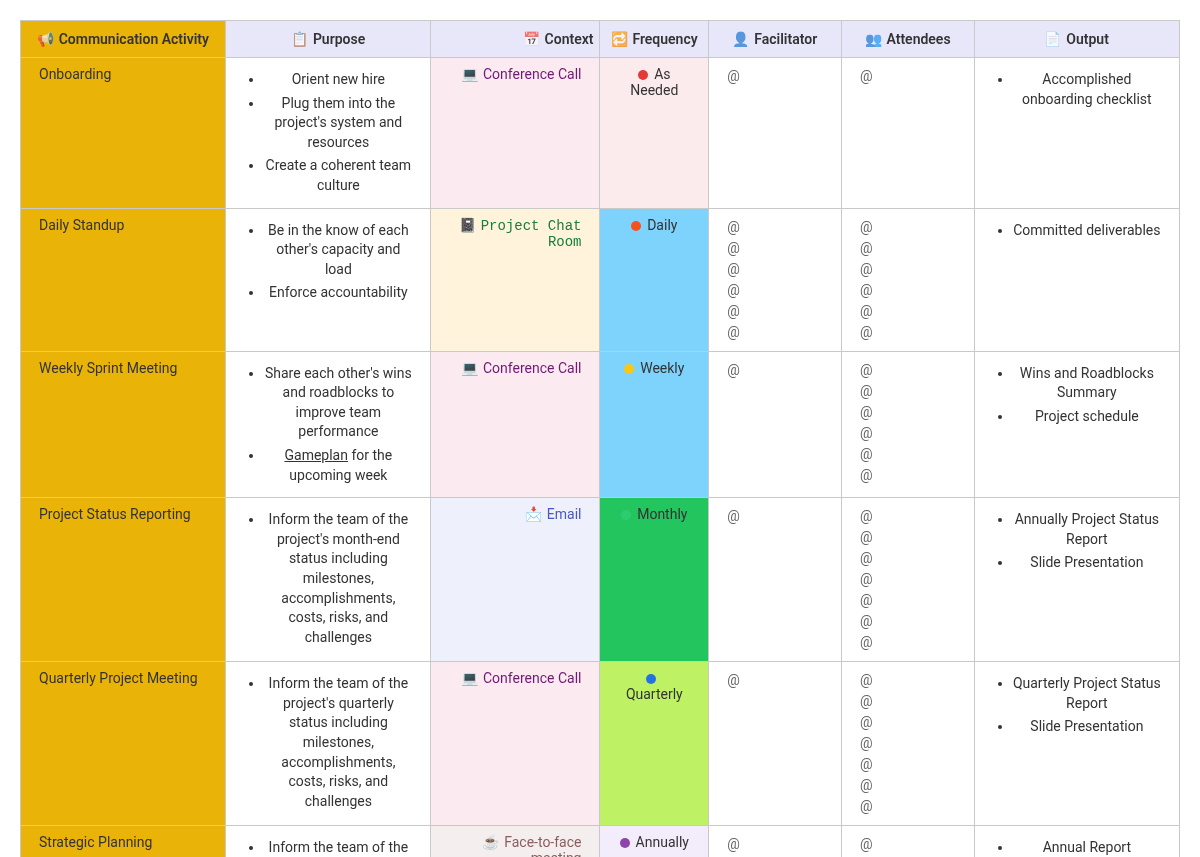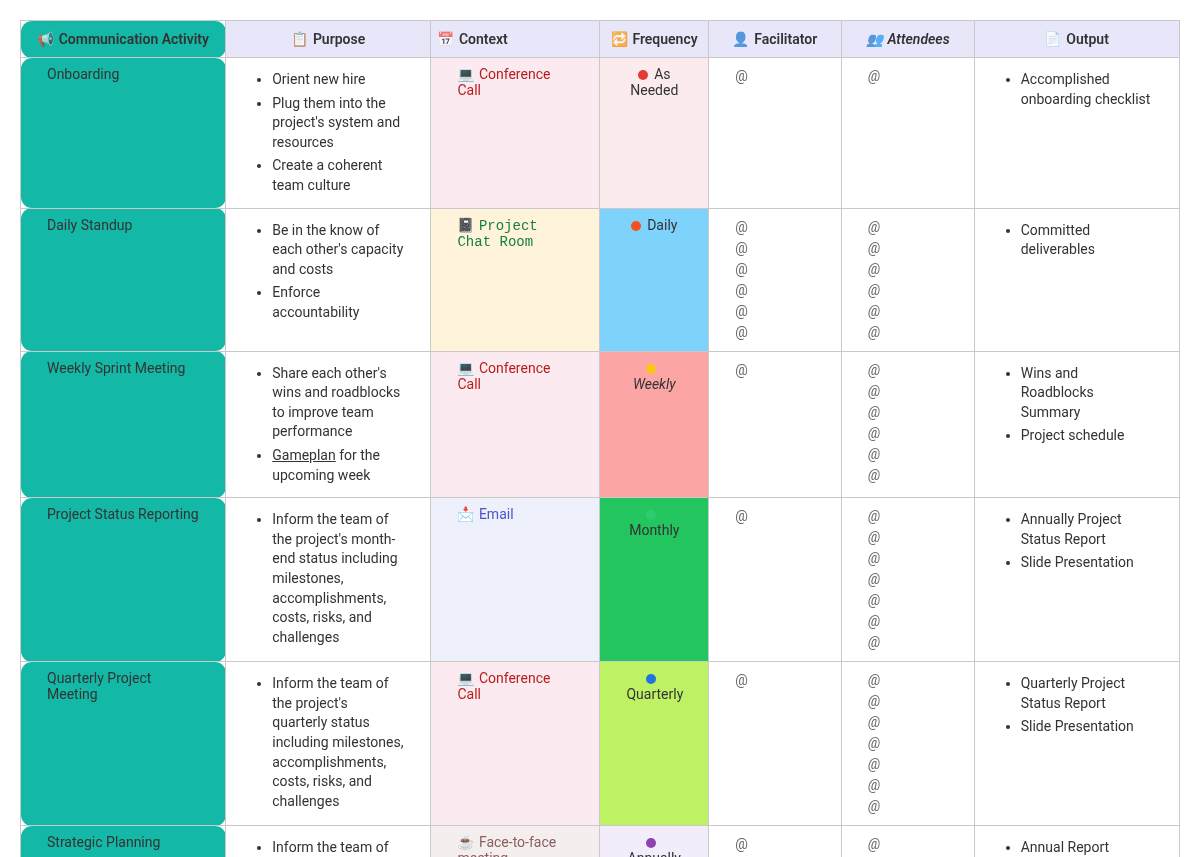--- a/index.html
+++ b/index.html
@@ -11,61 +11,62 @@
     color: #333;
     background: #fff;
   }
   table {
     width: 100%;
     border-collapse: collapse;
     table-layout: fixed;
   }
   th, td {
     border: 1px solid #c9c9c9;
-    padding: 8px 26px;
+    padding: 8px 18px;
     vertical-align: top;
     text-align: left;
   }
   th {
     background: #e8e7fa;
     font-weight: 600;
     color: #333;
     text-align: center;
     padding: 10px 6px;
   }
   th .hdr-icon {
     margin-right: 4px;
     opacity: 0.7;
   }
   ul {
     margin: 0;
     padding-left: 20px;
+    text-align: center;
   }
   li {
     margin: 4px 0;
     line-height: 1.4;
   }
-  .col-activity { width: 17%; background: #14b8a6; border-radius: 11px; }
+  .col-activity { width: 17%; background: #eab308; }
   .col-purpose  { width: 17%; }
   .col-context  { width: 14%; text-align: center; }
   .col-frequency{ width: 9%;  text-align: center; }
   .col-facilitator{ width: 11%; }
-  .col-attendees{ width: 11%; font-style: italic; }
+  .col-attendees{ width: 11%; }
   .col-output   { width: 17%; }
 
   
-  .ctx-conference { background: #fbebf0; color: #b91c1c; }
+  .ctx-conference { background: #fbebf0; color: #701a75; }
   .ctx-chat       { background: #fff4db; color: #15803d; font-family: Liberation Mono, monospace; }
   .ctx-email      { background: #eef0fb; color: #4a56c7; }
   .ctx-face       { background: #f4eeee; color: #8b5e5e; }
 
   
   .freq-asneeded  { background: #fbebec; }
   .freq-daily     { background: #7dd3fc; }
-  .freq-weekly    { background: #fca5a5; font-style: italic; }
+  .freq-weekly    { background: #7dd3fc; }
   .freq-monthly   { background: #22c55e; }
   .freq-quarterly { background: #bef264; }
   .freq-annually  { background: #f2ecfb; }
 
   .dot {
     display: inline-block;
     width: 10px; height: 10px;
     border-radius: 50%;
     margin-right: 6px;
     vertical-align: middle;
@@ -76,21 +77,21 @@
   .dot-monthly   { background: #2ecc71; }
   .dot-quarterly { background: #2471e0; }
   .dot-annually  { background: #8e44ad; }
 
   .ctx-icon { margin-right: 4px; }
 
   .at-line { color: #666; line-height: 1.5; }
 
   .underline { text-decoration: underline; }
 
-  th.col-context, td.col-context { text-align: left; }
+  th.col-context, td.col-context { text-align: right; }
   th.col-frequency, td.col-frequency { text-align: center; }
 </style>
 </head>
 <body>
 
 <table>
   <thead>
     <tr>
       <th class="col-activity">
         <span class="hdr-icon">📢</span><span>Communication Activity</span>
@@ -136,21 +137,21 @@
         <td class="col-output">
           <ul>
             <li>Accomplished onboarding checklist</li>
           </ul>
         </td>
       </tr>
       <tr>
         <td class="col-activity">Daily Standup</td>
         <td class="col-purpose">
           <ul>
-            <li>Be in the know of each other's capacity and costs</li>
+            <li>Be in the know of each other's capacity and load</li>
             <li>Enforce accountability</li>
           </ul>
         </td>
         <td class="col-context ctx-chat"><span class="ctx-icon">📓</span><span>Project Chat Room</span></td>
         <td class="col-frequency freq-daily"><span class="dot dot-daily"></span><span>Daily</span></td>
         <td class="col-facilitator">
           <div class="at-line">@</div>
           <div class="at-line">@</div>
           <div class="at-line">@</div>
           <div class="at-line">@</div>

